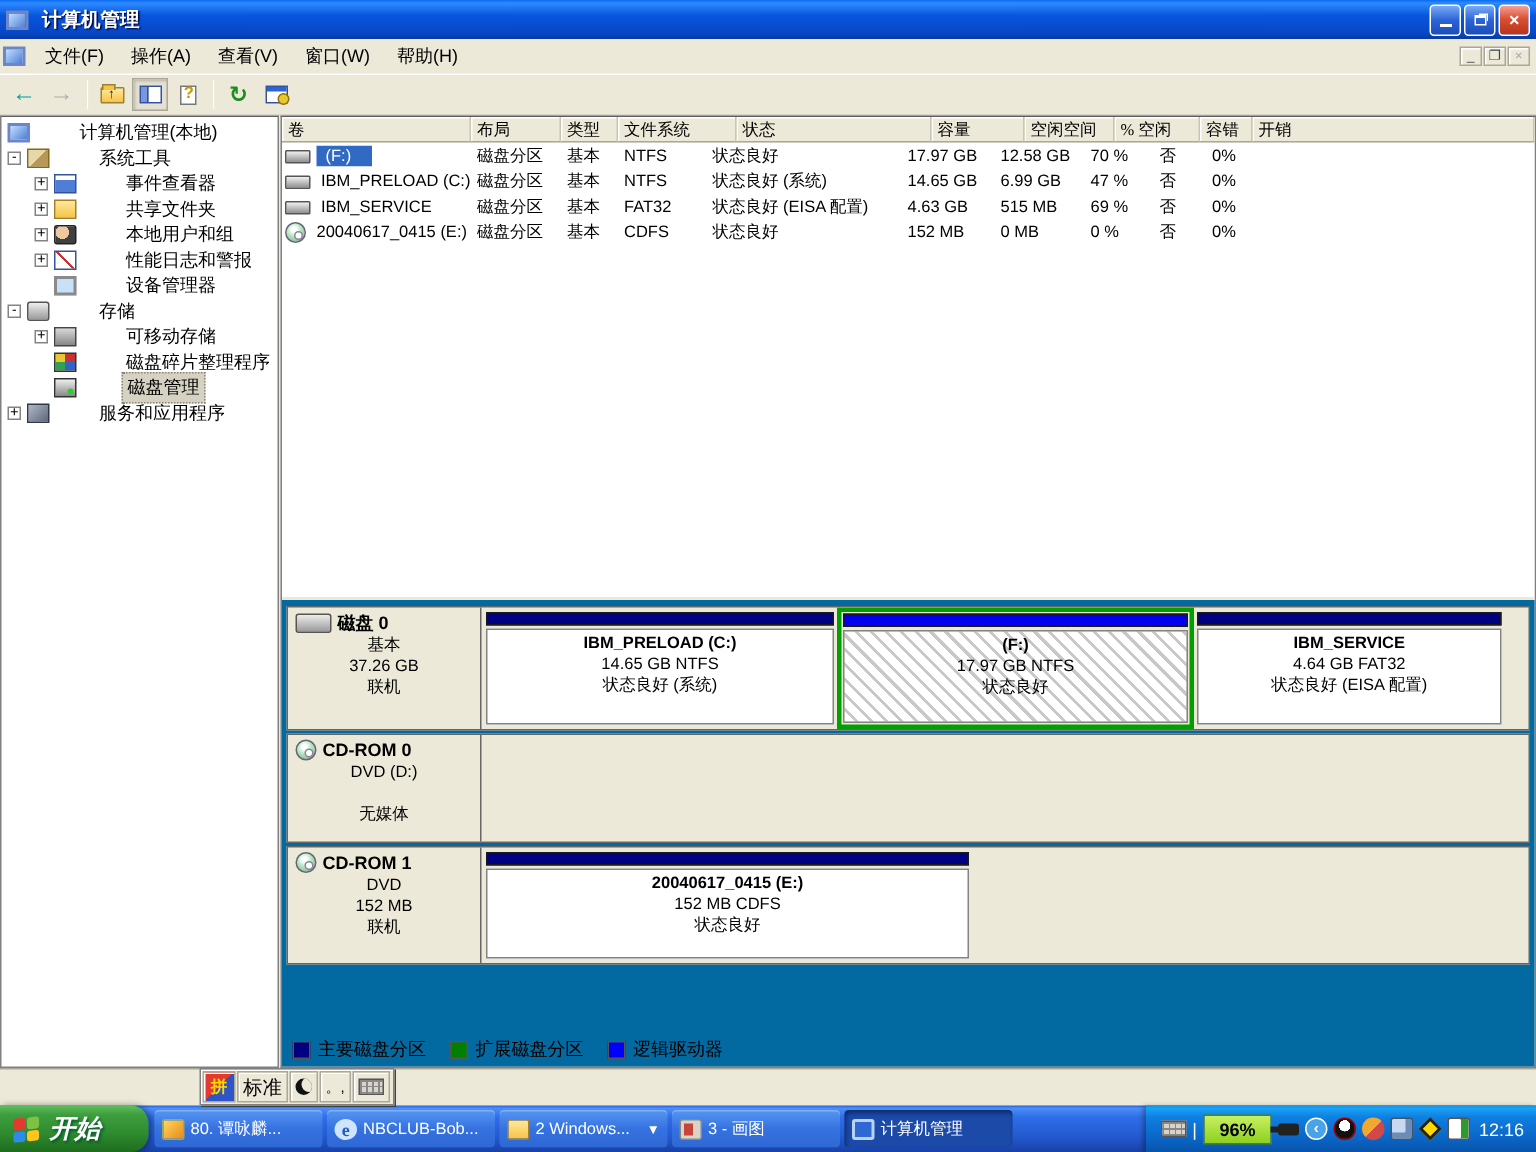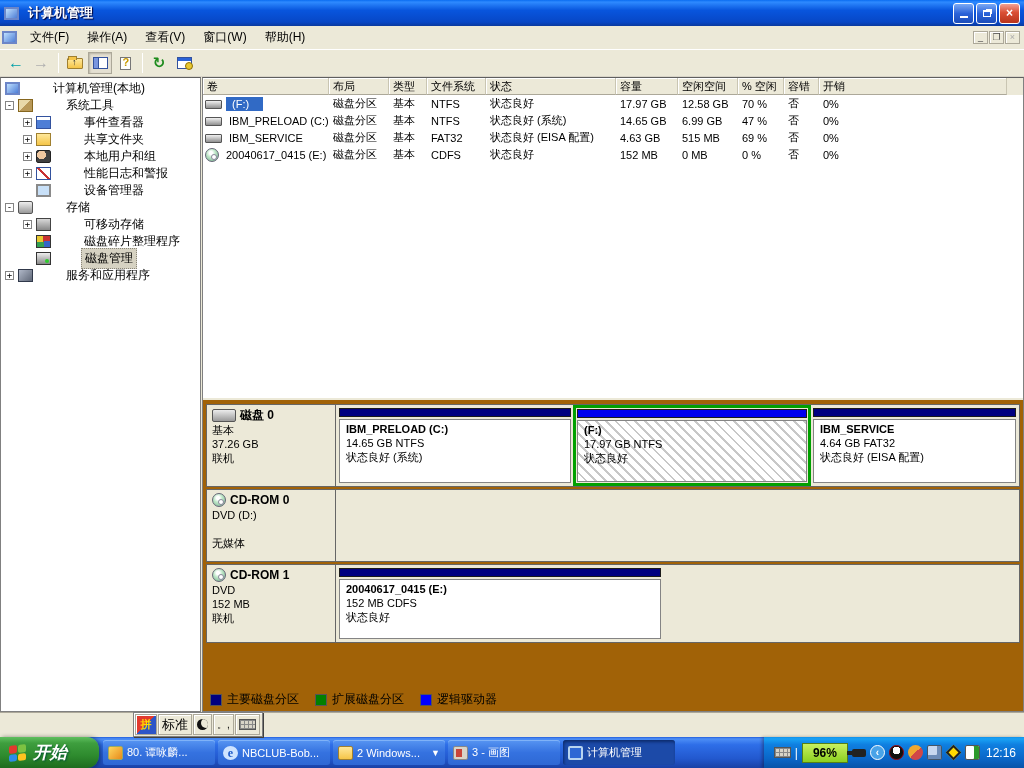--- a/index.html
+++ b/index.html
@@ -72,21 +72,21 @@
   .hrow { display:flex; height:17px; background:#ECE9D8; font-size:11px; }
   .hcell { border-right:1px solid #C9C5B2; border-bottom:1px solid #ACA899;
     box-shadow:inset 1px 1px 0 #fff; padding:1px 0 0 4px; overflow:hidden; white-space:nowrap; flex:none; }
   .vrow { display:flex; height:17px; font-size:11px; align-items:center; }
   .vcell { padding:0 0 0 4px; overflow:hidden; white-space:nowrap; flex:none; }
   .vname { display:flex; align-items:center; padding-left:2px; }
   .vname .lab { padding:1px 3px; }
   .vname .lab.sel { background:#316AC5; color:#fff; padding:1px 14px 1px 6px; }
 
   
-  .graph-area { flex:1; position:relative; background:#a16207; padding:4px 3px 0 3px; overflow:hidden; }
+  .graph-area { flex:1; position:relative; background:#0369a1; padding:4px 3px 0 3px; overflow:hidden;text-align:center; }
   .drow { display:flex; border:1px solid #666; background:#ECE9D8; margin-bottom:2px; }
   .dhead { width:129px; border-right:1px solid #666; padding:3px 5px; font-size:11px; line-height:14px; }
   .dh-title { display:flex; align-items:center; font-weight:bold; font-size:12px; margin-bottom:1px; }
   .dh-line { min-height:14px; }
   .dparts { flex:1; display:flex; padding:0 1px; }
   .pbox { display:flex; flex-direction:column; margin:3px 2px; flex:none; }
   .pband { height:9px; border:1px solid #1A1A1A; flex:none; }
   .pbody { flex:1; background:#fff; border:1px solid #848484; margin-top:2px;
     padding:2px 6px; font-size:11px; line-height:14px; overflow:hidden; white-space:nowrap; }
   .pt1 { font-weight:bold; }
@@ -306,25 +306,25 @@
         <span class="ic ic-services"></span>
         <span class="tlabel">服务和应用程序</span>
       </div>
     </div>
   <div class="right-panel">
     <div class="list-area">
       <div class="hrow" id="thead">
           <div class="hcell" style="width: 126px;">卷</div>
           <div class="hcell" style="width: 60px;">布局</div>
           <div class="hcell" style="width: 38px;">类型</div>
-          <div class="hcell" style="width: 59px;">文件系统</div>
+          <div class="hcell" style="width: 79px;">文件系统</div>
           <div class="hcell" style="width: 130px;">状态</div>
           <div class="hcell" style="width: 62px;">容量</div>
           <div class="hcell" style="width: 60px;">空闲空间</div>
-          <div class="hcell" style="width: 46px;">% 空闲</div>
+          <div class="hcell" style="width: 57px; font-family: Liberation Serif, serif;">% 空闲</div>
           <div class="hcell" style="width: 35px;">容错</div>
           <div class="hcell" style="width: 188px;">开销</div>
         </div>
       <div id="tbody">
           <div class="vrow">
             <div class="vcell vname" style="width: 126px;">
               <span class="ic ic-vol"></span>
               <span class="lab sel">(F:)</span>
             </div>
             <div class="vcell" style="width: 60px;">磁盘分区</div>

